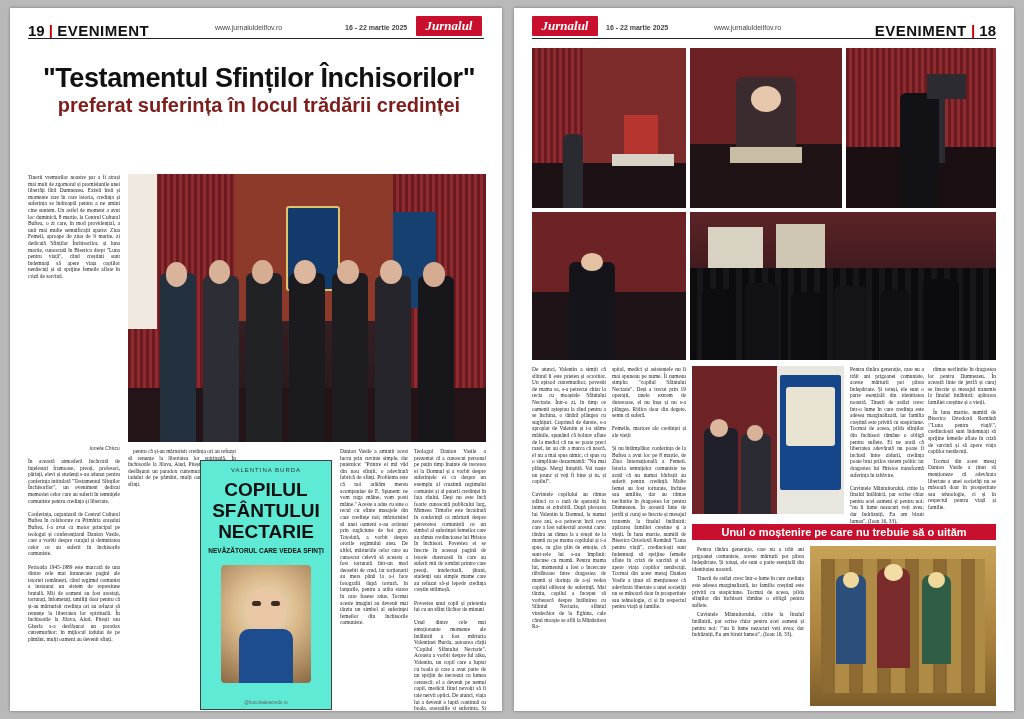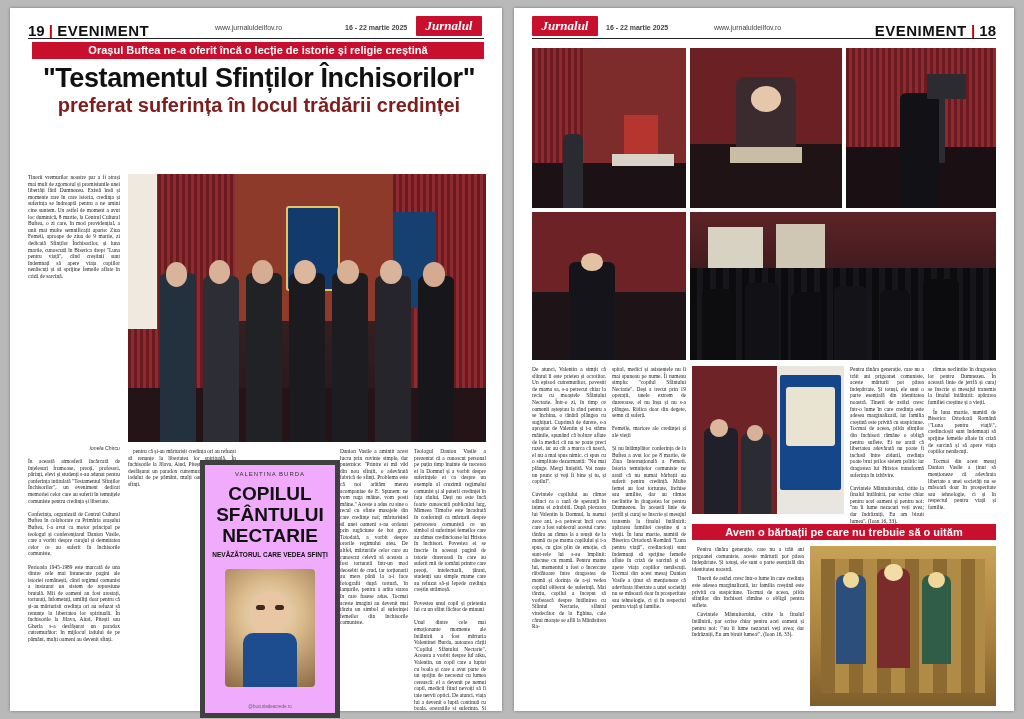--- a/index.html
+++ b/index.html
@@ -23,21 +23,21 @@
   .headline .l1{font-size:27px;line-height:30px;letter-spacing:-.4px;}
   .headline .l2{font-size:20px;line-height:25px;color:#222;}
   .headline .l3{font-size:20px;line-height:25px;color:#7f1d1d;}
 
   .col{position:absolute;font-size:5.4px;line-height:6.6px;text-align:justify;color:#1a1a1a;font-family:"Liberation Serif",serif;}
   .col p{margin:0 0 3px 0;text-indent:5px;}
   .byline{font-family:"Liberation Sans",sans-serif;font-style:italic;font-size:5.2px;text-align:right;color:#333;}
 
   .photo{position:absolute;background:#555;overflow:hidden;}
 
-  .bookad{position:absolute;border:5px solid #404040;background:#f0abfc;}
+  .bookad{position:absolute;border:1px solid #404040;background:#5eead4;}
   .book-title{font-family:"Liberation Sans",sans-serif;font-weight:bold;text-align:center;color:#111;}
 
   .banner{position:absolute;background:#c8102e;color:#fff;font-family:"Liberation Sans",sans-serif;font-weight:bold;font-size:11px;text-align:center;line-height:16px;height:16px;}
 
   
   .ph-stage{position:absolute;inset:0;background:linear-gradient(180deg,#2a1a1c 0%,#3d2226 35%,#21171a 100%);}
   .curtain{position:absolute;top:0;bottom:0;background:repeating-linear-gradient(90deg,#6b1b1f 0 3px,#8d2b30 3px 6px);}
   .floor{position:absolute;left:0;right:0;bottom:0;background:#1a1012;}
   .crowd{position:absolute;left:0;right:0;bottom:0;background:repeating-linear-gradient(90deg,#0c0c0f 0 7px,#17161b 7px 13px);}
   .person{position:absolute;bottom:0;background:#2b2b33;border-radius:6px 6px 0 0;}
@@ -52,21 +52,20 @@
     <div class="folio" style="left:18px;top:14px;">
       <span>19</span>
       <span class="sep">|</span>
       <span class="sect">EVENIMENT</span>
     </div>
     <div class="hdr-rule" style="left:18px;top:30px;width:456px;"></div>
     <div class="urlc" style="left:205px;top:16px;">www.jurnaluldeilfov.ro</div>
     <div class="datec" style="left:335px;top:16px;">16 - 22 martie 2025</div>
     <div class="masthead" style="left:406px;top:8px;">Jurnalul</div>
 
-    <div class="kicker">Orașul Buftea ne-a oferit încă o lecție de istorie și religie creștină</div>
     <div class="headline">
       <div class="l1">"Testamentul Sfinților Închisorilor"</div>
       <div class="l3">preferat suferința în locul trădării credinței</div>
     </div>
 
     <div class="col" style="left:18px;top:166px;width:92px;">Tinerii vremurilor noastre par a fi atrași mai mult de zgomotul și promisiunile unei libertăți fără Dumnezeu. Există însă și momente rare în care istoria, credința și suferința se îndreaptă pentru a ne amini cine suntem. Un astfel de moment a avut loc duminică, 8 martie, la Centrul Cultural Buftea, o zi care, în mod providențial, a unit mai multe semnificații aparte: Ziua Femeii, aproape de ziua de 9 martie, zi dedicată Sfinților Închisorilor, și luna martie, cunoscută în Biserica drept "Luna pentru viață", când creștinii sunt îndemnați să apere viața copiilor nenăscuți și să sprijine femeile aflate în criză de sarcină.</div>
     <div class="col byline" style="left:18px;top:437px;width:92px;">Ionela Chircu</div>
     <div class="col" style="left:18px;top:450px;width:92px;height:250px;overflow:hidden;white-space:pre-line;">În această atmosferă încărcată de înțelesuri frumoase, preoți, profesori, părinți, elevi și studenți s-au adunat pentru conferința intitulată "Testamentul Sfinților Închisorilor", un eveniment dedicat memoriei celor care au suferit în temnițele comuniste pentru credința și libertate.
 
 Conferința, organizată de Centrul Cultural Buftea în colaborare cu Primăria orașului Buftea, f-a avut ca motor principal pe teologul și conferențiarul Danion Vasile, care a vorbit despre curajul și demnitatea celor ce au suferit în închisorile comuniste.
@@ -215,21 +214,21 @@
 
 Cuvintele Mântuitorului, citite la finalul întâlnirii, par scrise chiar pentru acei oameni și pentru noi: "nu îi lume nezacuri veți avea; dar îndrăzniți, Eu am biruit lumea", (Ioan 16, 33).
 
 Așadar, conferința a fost o adusere aminte, o invitație la curajărgă. Pentru că mulțimea Sfinților Închisorilor nu este doar o lecție de istorie, ci un testament spiritual. Un testament care ne spune că, într-o lume cu viață tot mai dea de Dumnezeu, oricât suntem care au preferat suferința în locul trădării credinței. Iar decât, astăzi, noi putem vorbi liber despre Dumnezeu, familie și viață este și pentru că acești oameni au avut curaj să sufere pentru adevăr.</div>
     <div class="col" style="left:414px;top:358px;width:68px;height:160px;overflow:hidden;">
       <p>rămas neclintite în dragostea lor pentru Dumnezeu. În această linie de jertfă și curaj se înscrie și mesajul transmis la finalul întâlnirii: apărarea familiei creștine și a vieții.</p>
       <p>În luna martie, numită de Biserica Ortodoxă Română \"Luna pentru viață\", credincioșii sunt îndemnați să sprijine femeile aflate în criză de sarcină și să apere viața copiilor nenăscuți.</p>
       <p>Tocmai din acest mesaj Danion Vasile a ținut să menționeze că adevărata libertate a unei societăți nu se măsoară doar în prosperitate sau tehnologie, ci și în respectul pentru viață și familie.</p>
     </div>
 
-    <div class="banner" style="left:178px;top:516px;width:304px;">Avem o bărbații pe care nu trebuie să o uităm</div>
+    <div class="banner" style="left:178px;top:516px;width:304px;">Unul o moștenire pe care nu trebuie să o uităm</div>
 
     <div class="photo" style="left:296px;top:538px;width:186px;height:160px;">
       <div style="position:absolute;inset:0;background:linear-gradient(180deg,#c8a257 0%,#a8803c 60%,#7d5d2a 100%);"></div>
       <div style="position:absolute;left:6%;top:8%;width:88%;height:84%;background:repeating-linear-gradient(90deg,#8d6a32 0 14px,#b08b45 14px 28px);"></div>
       <div style="position:absolute;left:14%;top:18%;width:16%;height:56%;background:#2b4f7a;border-radius:8px 8px 0 0;"></div>
       <div style="position:absolute;left:36%;top:14%;width:18%;height:62%;background:#7a2c2c;border-radius:9px 9px 0 0;"></div>
       <div style="position:absolute;left:60%;top:18%;width:16%;height:56%;background:#2f5d45;border-radius:8px 8px 0 0;"></div>
       <div style="position:absolute;left:17.5%;top:16%;width:9%;height:10%;background:#f0d89b;border-radius:50%;"></div>
       <div style="position:absolute;left:40%;top:11%;width:10%;height:11%;background:#f3dda6;border-radius:50%;"></div>
       <div style="position:absolute;left:63.5%;top:16%;width:9%;height:10%;background:#f0d89b;border-radius:50%;"></div>

